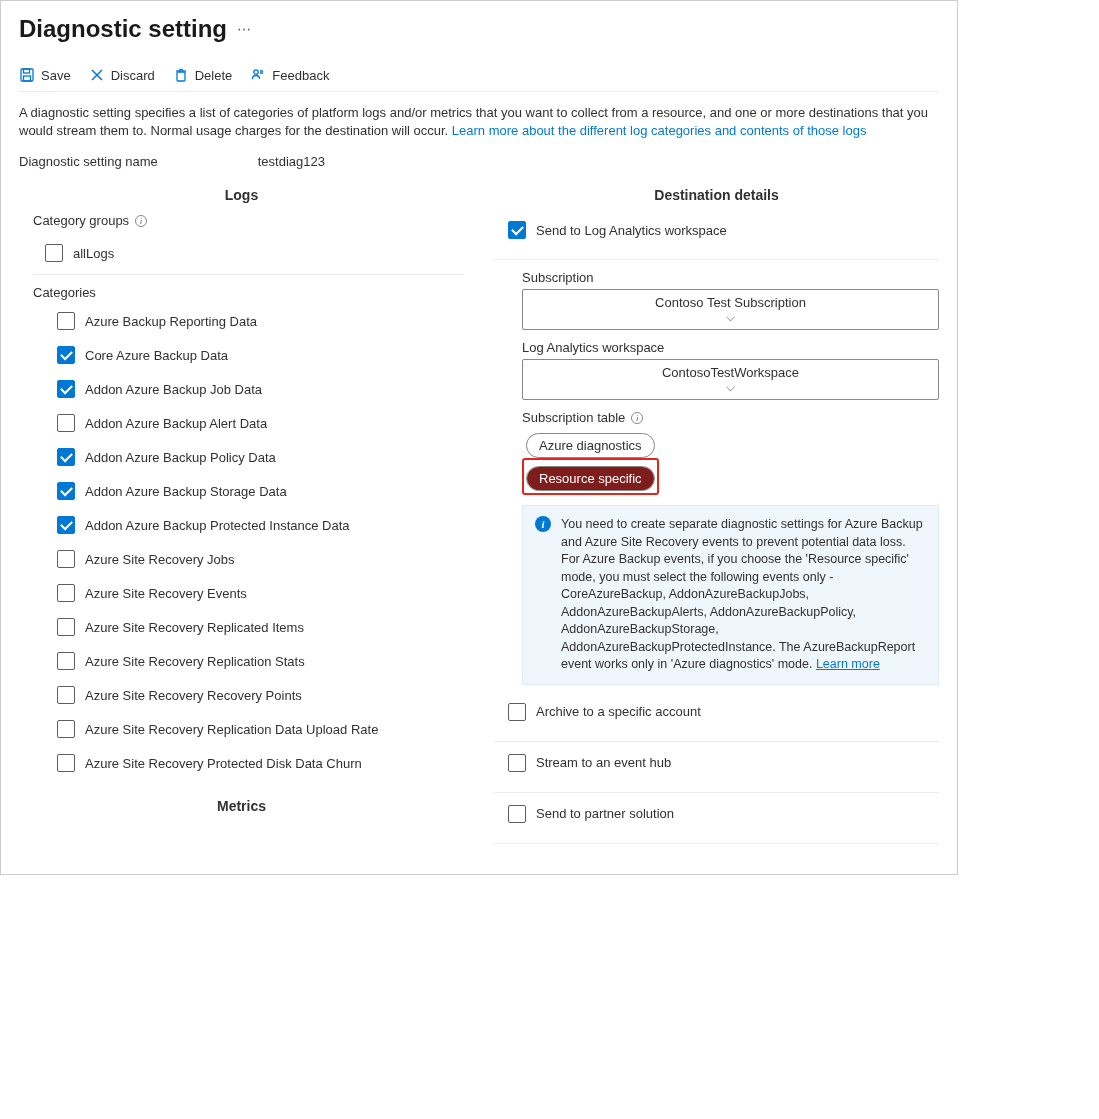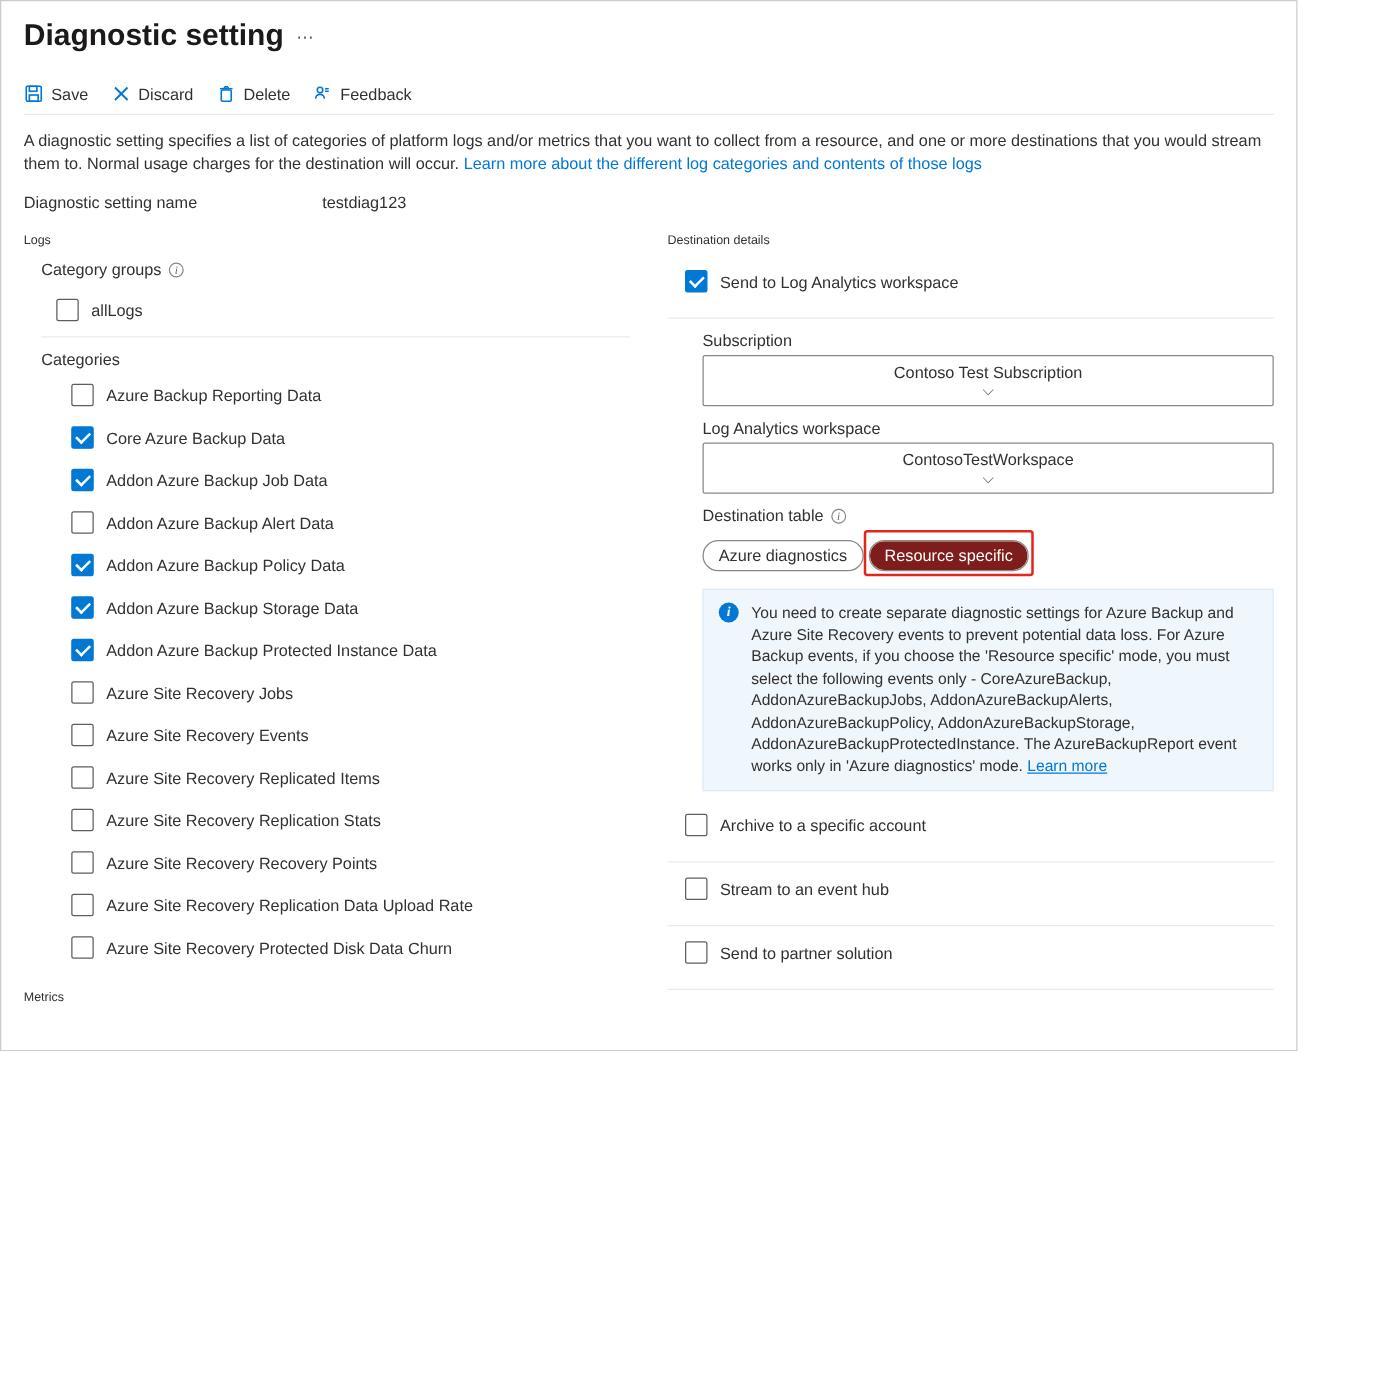--- a/index.html
+++ b/index.html
@@ -4,21 +4,21 @@
 <style>
   * { box-sizing: border-box; }
   body {
     margin: 0;
     font-family: "Segoe UI", "Segoe UI Web", Arial, sans-serif;
     font-size: 13px;
     color: #323130;
     background: #fff;
   }
   .page {
-    width: 1038px;
+    width: 958px;
     border: 1px solid #ccc;
     padding: 14px 18px 26px 18px;
   }
   .header {
     display: flex;
     align-items: center;
     gap: 10px;
     margin-bottom: 18px;
   }
   .page-title {
@@ -59,23 +59,24 @@
   .name-value { color: #323130; }
   .columns {
     display: flex;
     gap: 30px;
   }
   .col {
     flex: 1;
     min-width: 0;
   }
   .section-title {
-    font-size: 10px;
-    font-weight: 400;
+    font-size: 14px;
+    font-weight: 700;
     margin-bottom: 10px;
+    text-align: center;
   }
   .subheading {
     font-size: 13px;
     color: #323130;
     margin: 4px 0 8px 0;
     display: flex;
     align-items: center;
     gap: 6px;
   }
   .info-icon {
@@ -158,20 +159,21 @@
     color: #323130;
   }
   .pill.selected {
     background: #7f1d1d;
     color: #fff;
     border-radius: 12px;
   }
   .pill-wrap {
     display:inline-flex;
     align-items:center;
+    flex-direction:column;
   }
   .highlight-box {
     border: 2px solid #e3251b;
     border-radius: 3px;
     padding: 2px;
     display:inline-block;
   }
   .info-banner {
     display: flex;
     gap: 10px;
@@ -357,21 +359,21 @@
           <span class="chev">⌵</span>
         </div>
 
         <div class="field-label">Log Analytics workspace</div>
         <div class="select">
           <span>ContosoTestWorkspace</span>
           <span class="chev">⌵</span>
         </div>
 
         <div class="field-label">
-          <span>Destination table</span>
+          <span>Subscription table</span>
           <span class="info-icon">i</span>
         </div>
         <div class="pill-wrap">
           <div class="pill-group">
             <div class="pill">Azure diagnostics</div>
           </div>
           <span class="highlight-box">
             <span class="pill-group" style="border:1px solid #8a8886;">
               <span class="pill selected">Resource specific</span>
             </span>

